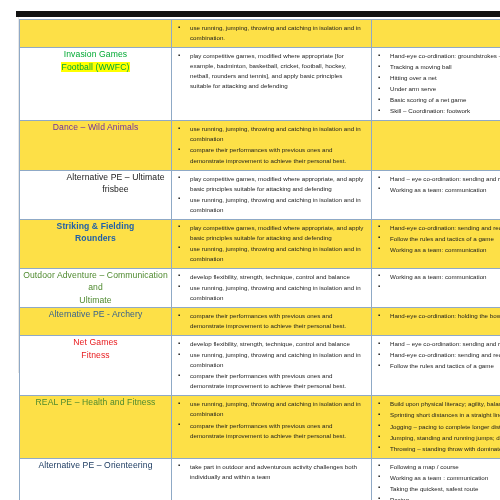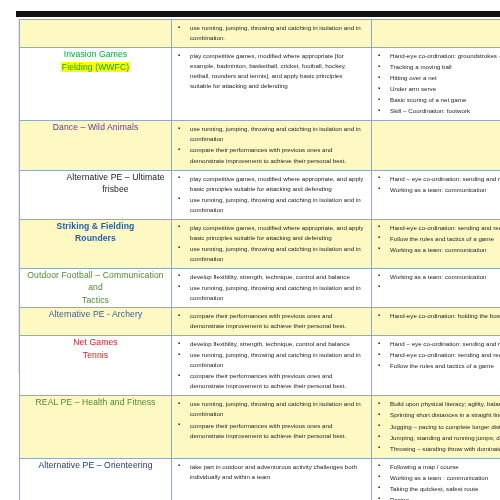--- a/index.html
+++ b/index.html
@@ -59,21 +59,21 @@
     vertical-align: top;
     border: 1px solid #8fa9c6;
     padding: 0;
   }
 
   col.c-unit   { width: 152px; }
   col.c-nc     { width: 200px; }
   col.c-skills { width: 288px; }
 
   
-  tr.band-blue  > td { background: #fef9c3; }
+  tr.band-blue  > td { background: #fde047; }
   tr.band-white > td { background: #ffffff; }
 
   
   .unit-cell {
     text-align: center;
     padding: 4px 6px 4px 6px;
   }
   .unit-title {
     font-size: 8.6px;
     line-height: 1.45;
@@ -145,21 +145,21 @@
             <ul class="bullets">
               <li>use running, jumping, throwing and catching in isolation and in combination.</li>
             </ul>
           </td>
           <td class="skill-cell"></td>
         </tr>
         <tr class="band-white" style="height: 60px;">
           <td class="unit-cell">
             <span class="unit-title">
               <span class="unit-line t-green">Invasion Games</span>
-              <span class="unit-line t-green"><span class="hl-yellow">Fielding (WWFC)</span></span>
+              <span class="unit-line t-green"><span class="hl-yellow">Football (WWFC)</span></span>
             </span>
           </td>
           <td class="nc-cell">
             <ul class="bullets">
               <li>play competitive games, modified where appropriate [for example, badminton, basketball, cricket, football, hockey, netball, rounders and tennis], and apply basic principles suitable for attacking and defending</li>
             </ul>
           </td>
           <td class="skill-cell">
             <ul class="bullets">
               <li>Hand-eye co-ordination: groundstrokes – hitting a ball that has bounced.</li>
@@ -221,22 +221,22 @@
             <ul class="bullets">
               <li>Hand-eye co-ordination: sending and receiving a ball (then progress to using a bat).</li>
               <li>Follow the rules and tactics of a game</li>
               <li>Working as a team: communication</li>
             </ul>
           </td>
         </tr>
         <tr class="band-white" style="height: 33px;">
           <td class="unit-cell">
             <span class="unit-title">
-              <span class="unit-line t-olive">Outdoor Football – Communication and</span>
-              <span class="unit-line t-olive">Tactics</span>
+              <span class="unit-line t-olive">Outdoor Adventure – Communication and</span>
+              <span class="unit-line t-olive">Ultimate</span>
             </span>
           </td>
           <td class="nc-cell">
             <ul class="bullets">
               <li>develop flexibility, strength, technique, control and balance</li>
               <li>use running, jumping, throwing and catching in isolation and in combination</li>
             </ul>
           </td>
           <td class="skill-cell">
             <ul class="bullets">
@@ -259,21 +259,21 @@
           <td class="skill-cell">
             <ul class="bullets">
               <li>Hand-eye co-ordination: holding the bow and arrow</li>
             </ul>
           </td>
         </tr>
         <tr class="band-white" style="height: 48px;">
           <td class="unit-cell">
             <span class="unit-title">
               <span class="unit-line t-red">Net Games</span>
-              <span class="unit-line t-red">Tennis</span>
+              <span class="unit-line t-red">Fitness</span>
             </span>
           </td>
           <td class="nc-cell">
             <ul class="bullets">
               <li>develop flexibility, strength, technique, control and balance</li>
               <li>use running, jumping, throwing and catching in isolation and in combination</li>
               <li>compare their performances with previous ones and demonstrate improvement to achieve their personal best.</li>
             </ul>
           </td>
           <td class="skill-cell">

